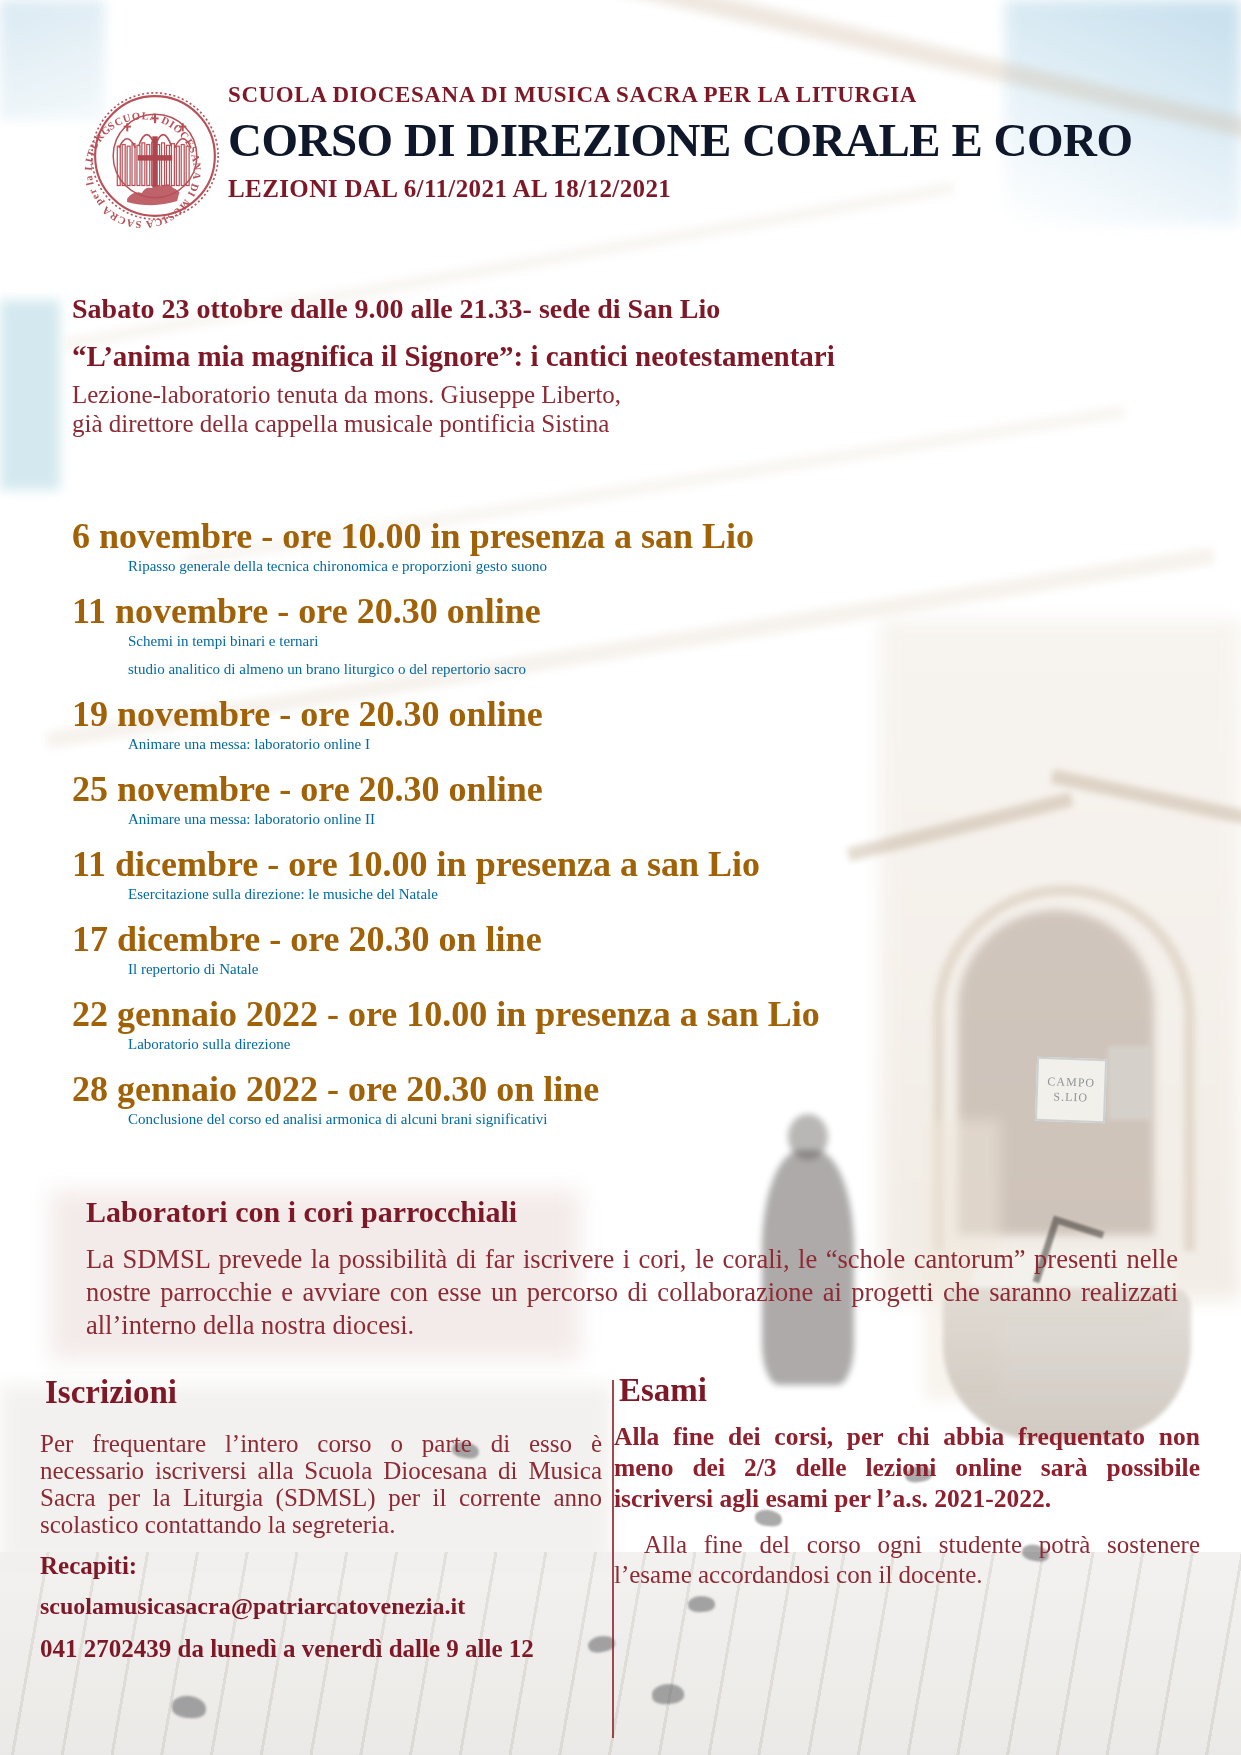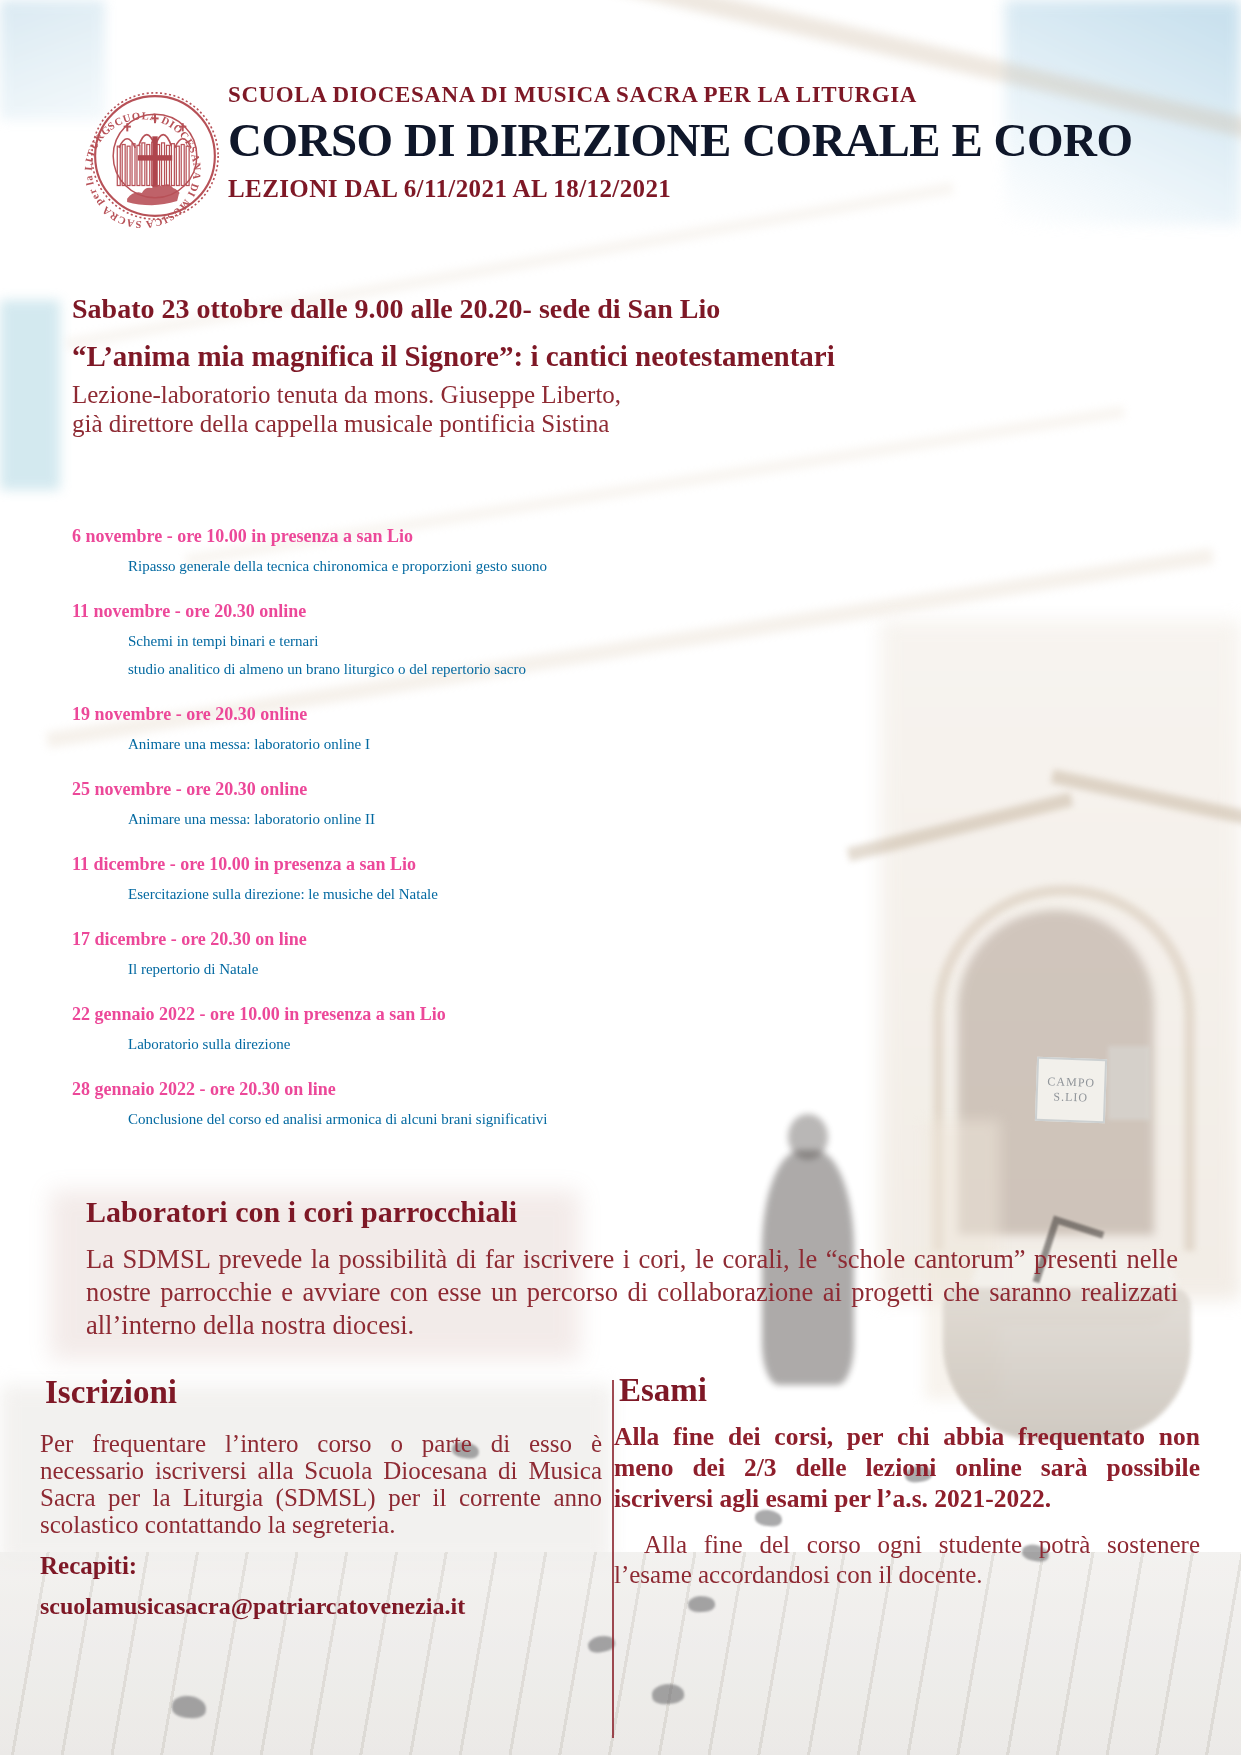--- a/index.html
+++ b/index.html
@@ -73,21 +73,21 @@
   .dates-line{margin-top:9px;font-size:25px;font-weight:bold;color:#7e1826;letter-spacing:.4px;}
 
   .intro{left:72px;top:292px;width:1100px;}
   .intro-when{font-size:28px;font-weight:bold;color:#7e1826;line-height:34px;}
   .intro-theme{margin-top:13px;font-size:29px;font-weight:bold;color:#7e1826;line-height:34px;}
   .intro-sub{font-size:25px;color:#8e2a33;line-height:29px;}
   .intro-sub.first{margin-top:7px;}
 
   .schedule{left:72px;top:521px;width:1110px;}
   .sched-item{margin-bottom:16px;}
-  .sched-date{font-size:18px;font-weight:bold;color:#ec4899;line-height:31px;}
+  .sched-date{font-size:36px;font-weight:bold;color:#a16207;line-height:31px;}
   .sched-detail{font-size:15px;color:#0369a1;line-height:28px;padding-left:56px;}
 
   .labs{left:86px;top:1194px;width:1092px;}
   .labs-heading{font-size:30px;font-weight:bold;color:#7e1826;line-height:36px;}
   .labs-body{margin-top:13px;font-size:26.5px;color:#8e2a33;line-height:33px;text-align:justify;}
 
   .col-left{left:40px;top:1372px;width:562px;}
   .col-right{left:614px;top:1370px;width:586px;}
   .col-heading{font-size:33px;font-weight:bold;color:#7e1826;line-height:40px;margin-left:5px;}
   .insc-body{margin-top:18px;font-size:25px;color:#8e2a33;line-height:27px;text-align:justify;}
@@ -195,21 +195,21 @@
     <path fill="#b2444b" opacity=".9" d="M66,152 q8,-10 18,-7 q4,-8 12,-6 q6,-6 12,-2 q8,-6 14,2 q7,2 7,8 l-2,8 q-16,5 -31,5 q-16,0 -30,-4 z M122,146 q6,-6 8,-1 l-3,5 z"></path>
   </svg>
 
   <div class="fg header-text">
     <div class="school-name">SCUOLA DIOCESANA DI MUSICA SACRA PER LA LITURGIA</div>
     <h1 class="main-title">CORSO DI DIREZIONE CORALE E CORO</h1>
     <div class="dates-line">LEZIONI DAL 6/11/2021 AL 18/12/2021</div>
   </div>
 
   <div class="fg intro">
-    <div class="intro-when">Sabato 23 ottobre dalle 9.00 alle 20.20- sede di San Lio</div>
+    <div class="intro-when">Sabato 23 ottobre dalle 9.00 alle 21.33- sede di San Lio</div>
     <div class="intro-theme">“L’anima mia magnifica il Signore”: i cantici neotestamentari</div>
     <div class="intro-sub first">Lezione-laboratorio tenuta da mons. Giuseppe Liberto,</div>
     <div class="intro-sub">già direttore della cappella musicale pontificia Sistina</div>
   </div>
 
   <div class="fg schedule">
     <div class="sched-item">
       <div class="sched-date">6 novembre - ore 10.00 in presenza a san Lio</div>
       <div class="sched-detail">Ripasso generale della tecnica chironomica e proporzioni gesto suono</div>
     </div>
@@ -247,20 +247,21 @@
   <div class="fg labs">
     <div class="labs-heading">Laboratori con i cori parrocchiali</div>
     <div class="labs-body">La SDMSL prevede la possibilità di far iscrivere i cori, le corali, le “schole cantorum” presenti nelle nostre parrocchie e avviare con esse un percorso di  collaborazione ai progetti che saranno realizzati all’interno della nostra diocesi.</div>
   </div>
 
   <div class="fg col-left">
     <div class="col-heading">Iscrizioni</div>
     <div class="insc-body">Per frequentare l’intero corso o parte di esso è necessario iscriversi alla Scuola Diocesana di Musica Sacra per la Liturgia (SDMSL) per il corrente anno scolastico contattando la segreteria.</div>
     <div class="recapiti">Recapiti:</div>
     <div class="email">scuolamusicasacra@patriarcatovenezia.it</div>
+    <div class="phone">041 2702439 da lunedì a venerdì dalle 9 alle 12</div>
   </div>
 
   <div class="fg divider"></div>
 
   <div class="fg col-right">
     <div class="col-heading">Esami</div>
     <div class="esami-body1">Alla fine dei corsi, per chi abbia frequentato non meno dei 2/3 delle lezioni online sarà possibile iscriversi agli esami per l’a.s. 2021-2022.</div>
     <div class="esami-body2">Alla fine del corso ogni studente potrà sostenere l’esame accordandosi con il docente.</div>
   </div>
 

